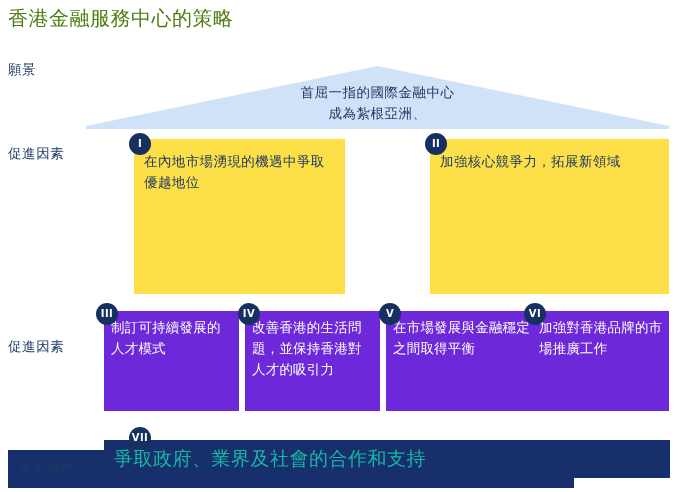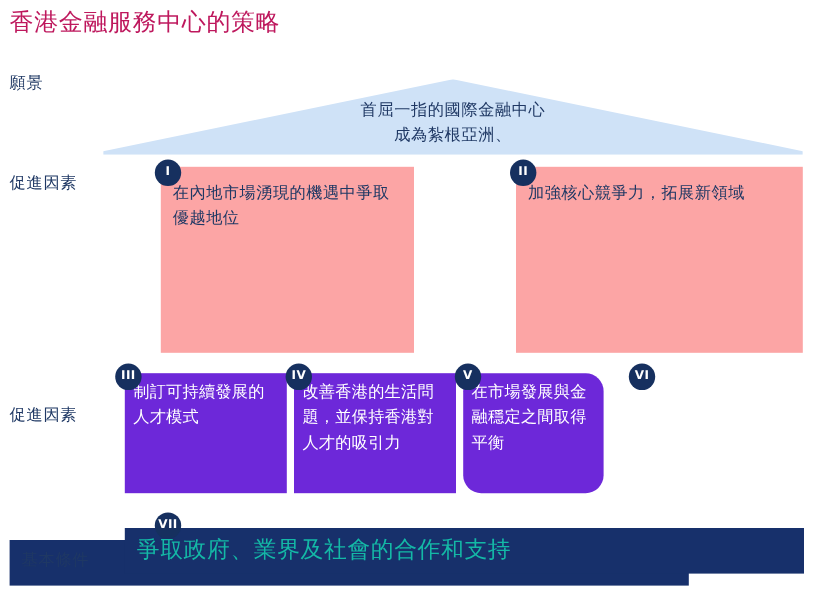--- a/index.html
+++ b/index.html
@@ -24,21 +24,21 @@
   }
 
   
   .page-title {
     position: absolute;
     left: 8px;
     top: 4px;
     font-size: 20px;
     line-height: 28px;
     letter-spacing: 0.5px;
-    color: #be185d;
+    color: #4d7c0f;
     white-space: nowrap;
   }
 
   
   .row-label {
     position: absolute;
     font-size: 13.5px;
     line-height: 18px;
     letter-spacing: 0.6px;
     color: #1f3864;
@@ -70,21 +70,21 @@
     letter-spacing: 0.5px;
     pointer-events: none;
   }
   .roof-text div { white-space: nowrap; }
 
   
   .pillar {
     position: absolute;
     top: 139px;
     height: 155px;
-    background: #fca5a5;
+    background: #fde047;
     box-sizing: border-box;
     padding: 12px 10px 8px 10px;
   }
   .pillar.p1 { left: 134px; width: 211px; }
   .pillar.p2 { left: 430px; width: 239px; }
   .pillar .body {
     font-size: 13.5px;
     line-height: 21px;
     letter-spacing: 0.4px;
     color: #1f3864;
@@ -94,21 +94,21 @@
   .enabler {
     position: absolute;
     top: 311px;
     height: 100px;
     background: #6d28d9;
     box-sizing: border-box;
     padding: 6px 6px 4px 7px;
   }
   .enabler.e3 { left: 104px; width: 135px; }
   .enabler.e4 { left: 245px; width: 135px; }
-  .enabler.e5 { left: 386px; width: 117px; border-radius: 15px; }
+  .enabler.e5 { left: 386px; width: 160px; }
   .enabler.e6 { left: 532px; width: 137px; }
   .enabler .body {
     font-size: 13.5px;
     line-height: 21px;
     letter-spacing: 0.2px;
     color: #ffffff;
   }
 
   
   .foundation {
@@ -193,19 +193,22 @@
   <div class="enabler e4">
     <div class="body">改善香港的生活問題，並保持香港對人才的吸引力</div>
   </div>
 
   <div class="badge b5">V</div>
   <div class="enabler e5">
     <div class="body">在市場發展與金融穩定之間取得平衡</div>
   </div>
 
   <div class="badge b6">VI</div>
+  <div class="enabler e6">
+    <div class="body">加強對香港品牌的市場推廣工作</div>
+  </div>
 
   <div class="badge b7">VII</div>
   <div class="foundation">
     <div class="body">爭取政府、業界及社會的合作和支持</div>
   </div>
 
 </div>
 
 </body></html>

